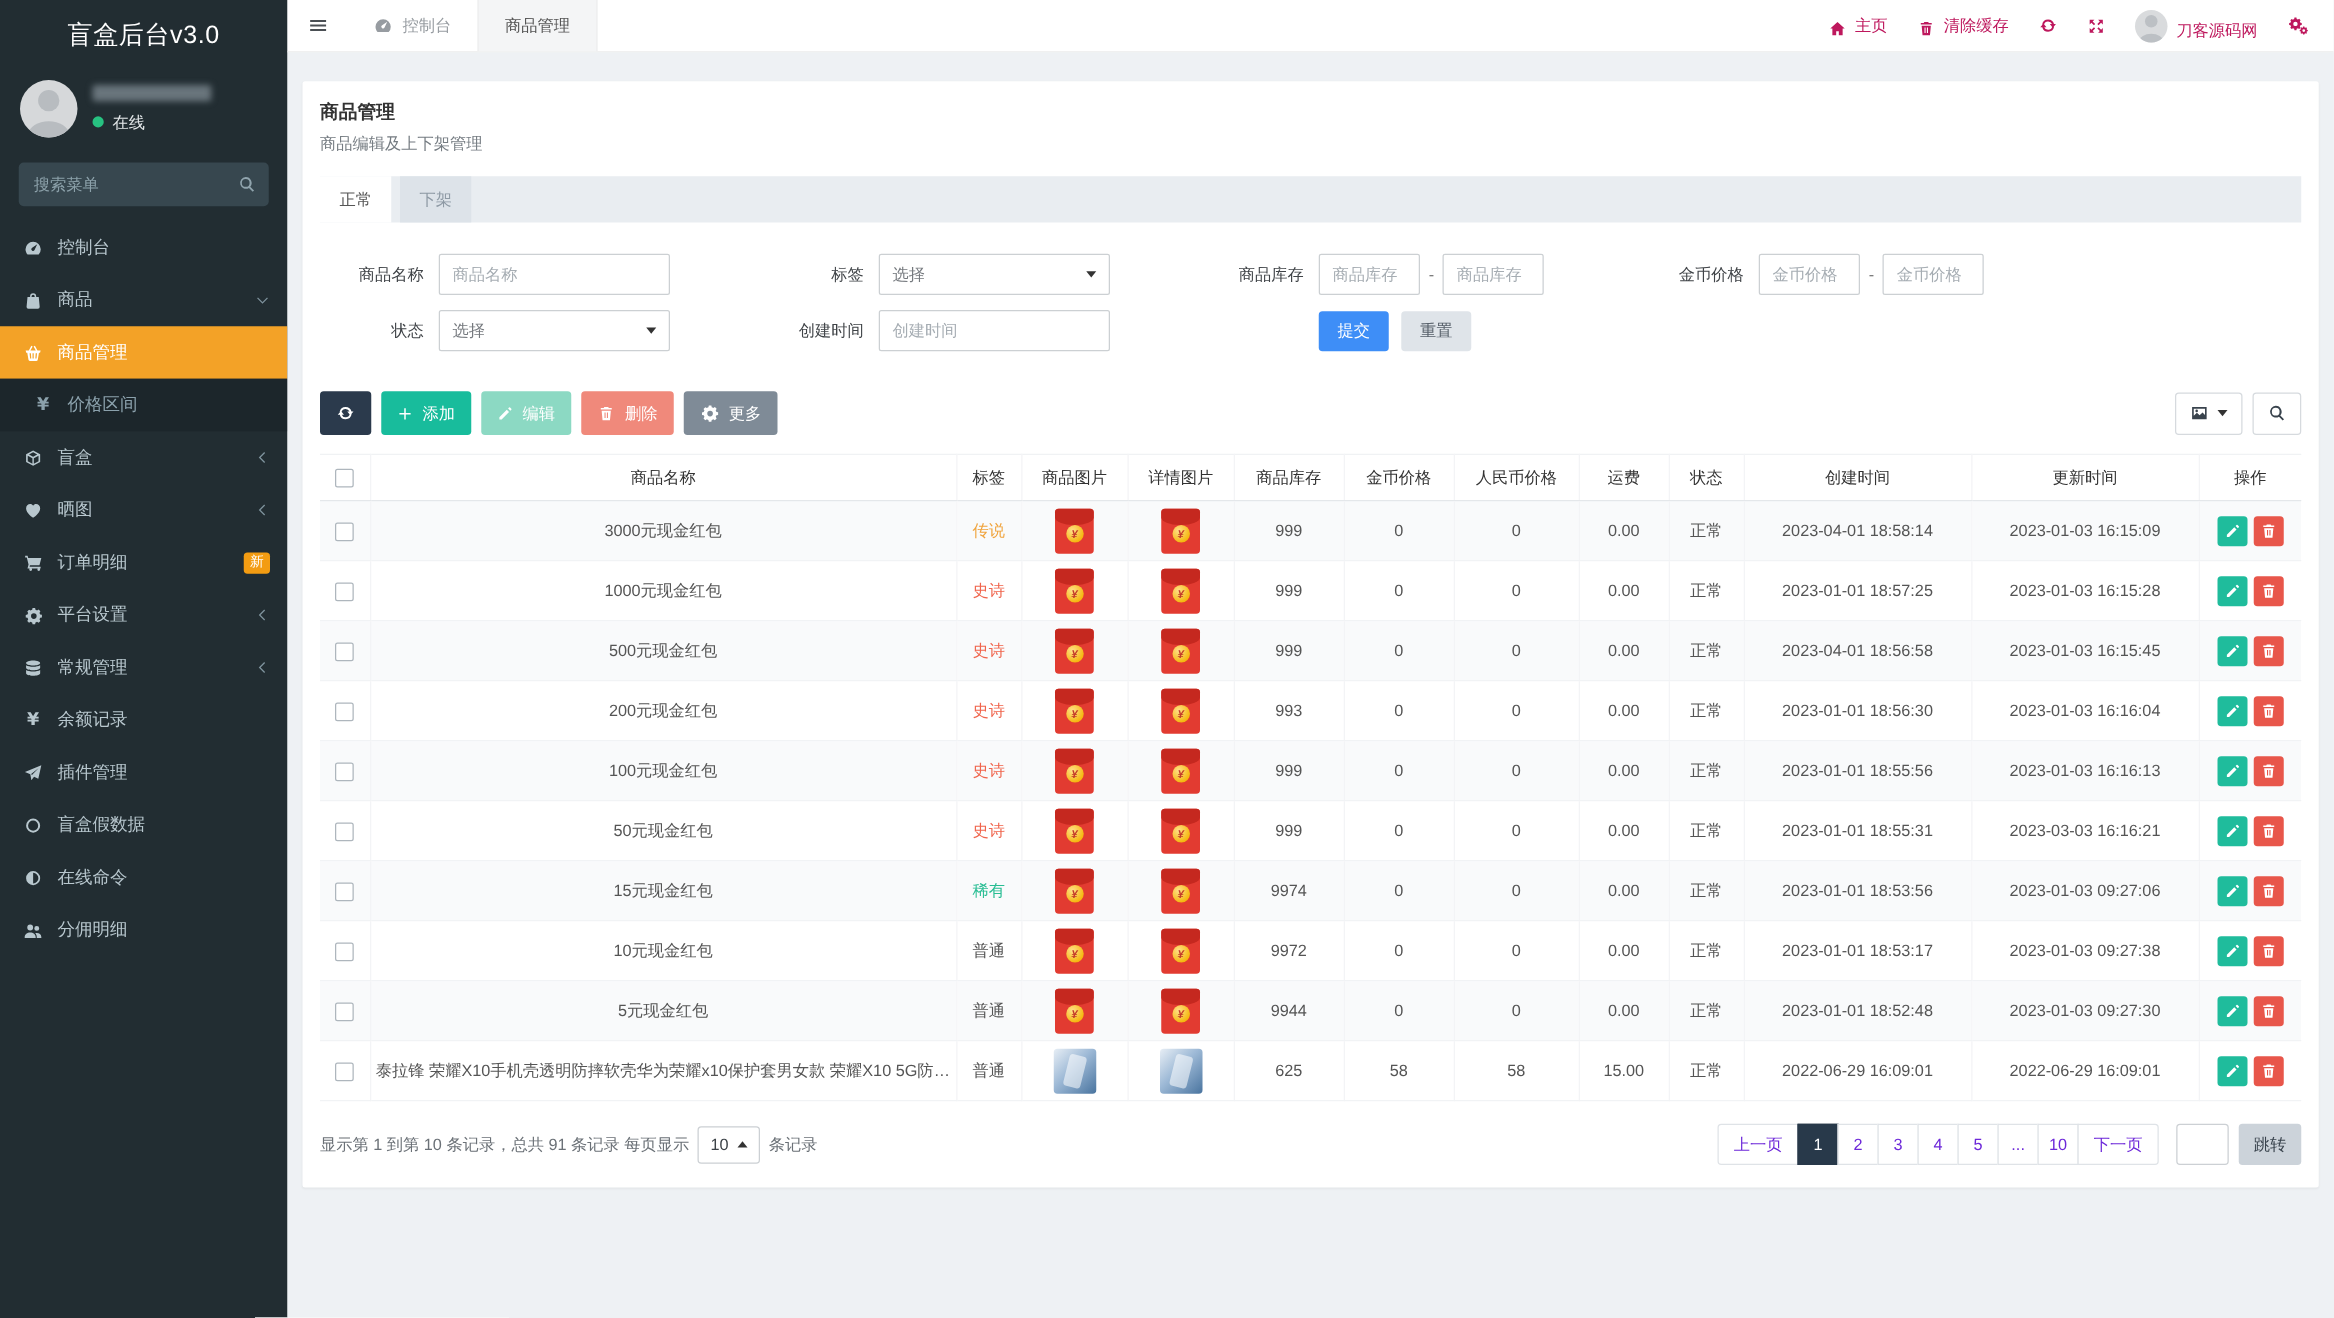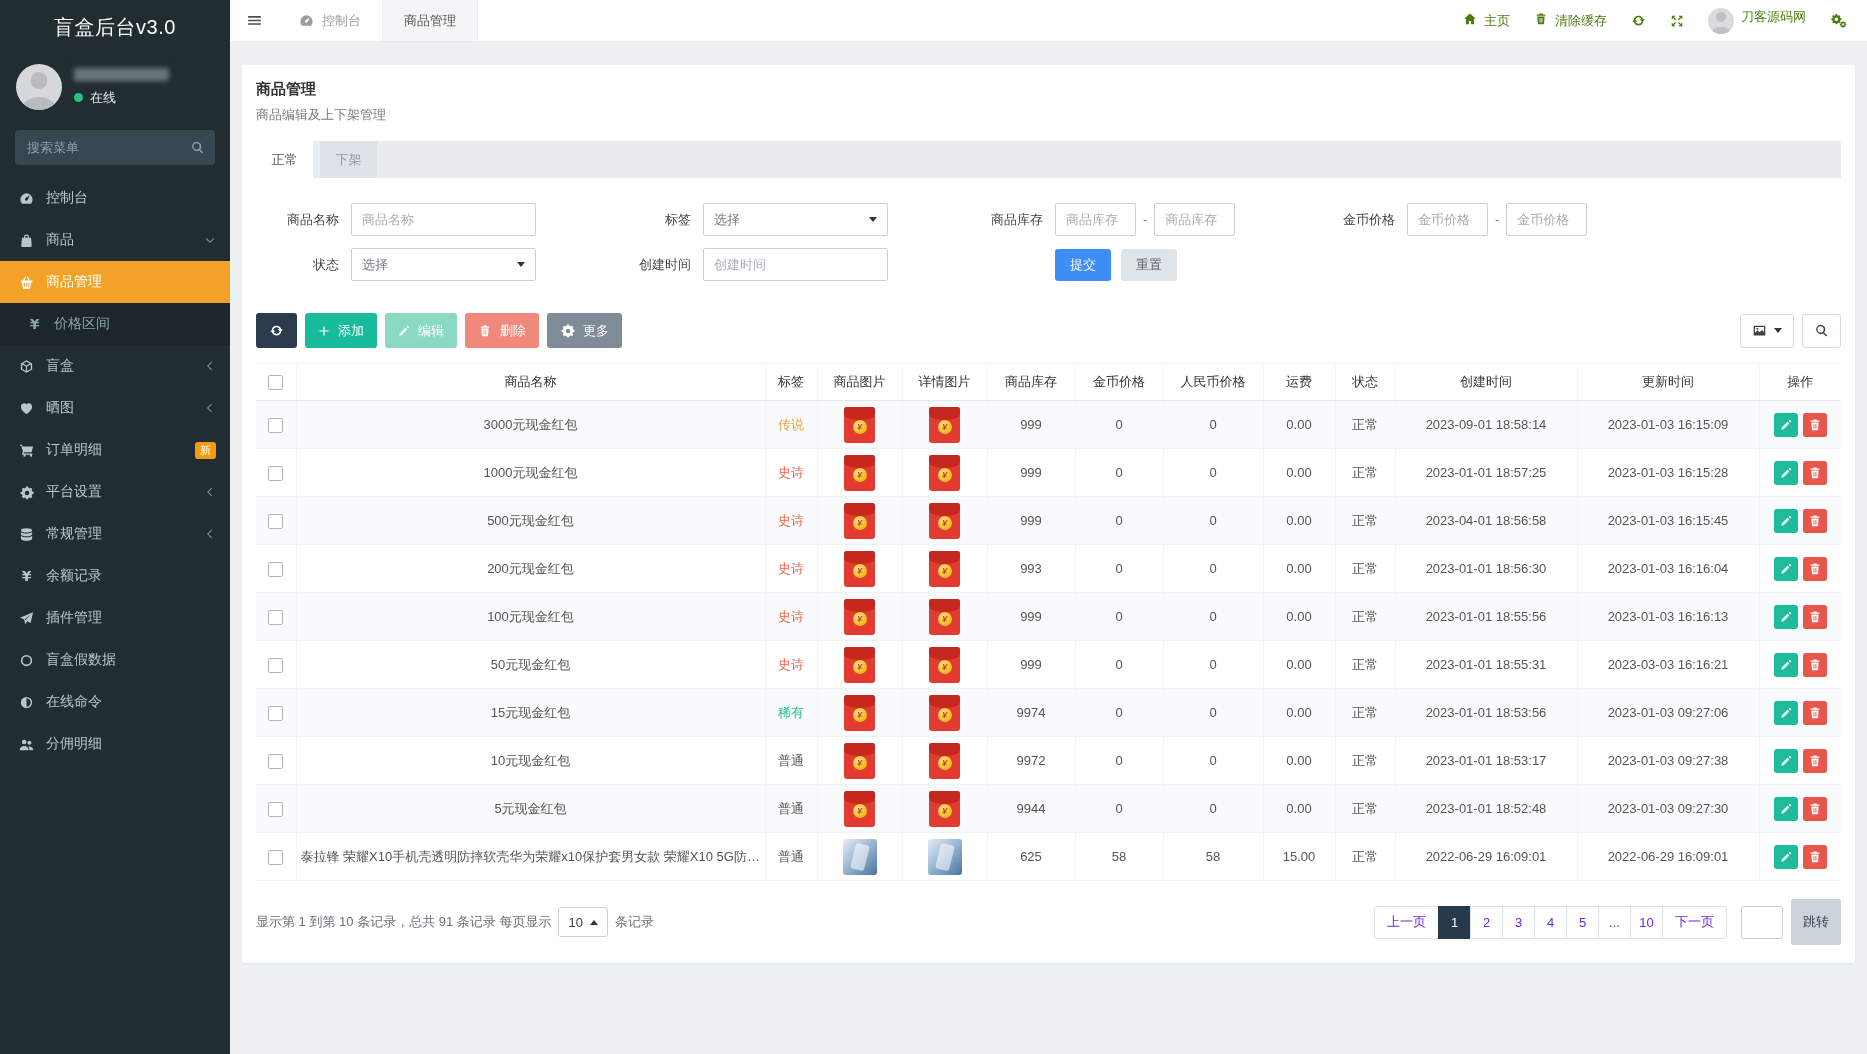--- a/index.html
+++ b/index.html
@@ -30,21 +30,21 @@
 .badge-new { margin-left:auto; background:#f39c12; color:#fff; font-size:11px; line-height:1; padding:3px 5px; border-radius:3px; }
 .yen-glyph { font-size:14px; font-weight:bold; font-family:"DejaVu Sans",sans-serif; }
 
 
 .main { flex:1; display:flex; flex-direction:column; min-width:0; }
 .navbar { height:42px; background:#fff; display:flex; align-items:stretch; border-bottom:1px solid #ececec; flex:none; }
 .hamburger { width:48px; display:flex; align-items:center; justify-content:center; color:#4a4f54; cursor:pointer; }
 .nav-tab { display:flex; align-items:center; gap:8px; padding:0 21px; font-size:13px; color:#979ca1; cursor:pointer; }
 .nav-tab.active { background:#f4f5f6; color:#555; border-left:1px solid #ededee; border-right:1px solid #ededee; }
 .nav-right { margin-left:auto; display:flex; align-items:center; gap:24px; padding-right:20px; color:#5c6166; }
-.nav-item { display:flex; align-items:flex-start; gap:7px; color:#4d7c0f; font-size:13px; cursor:pointer; }
+.nav-item { display:flex; align-items:flex-end; gap:7px; color:#be185d; font-size:13px; cursor:pointer; }
 .nav-avatar { width:26px; height:26px; border-radius:50%; background:#d9dbdd; position:relative; overflow:hidden; flex:none; }
 .nav-avatar::before { content:""; position:absolute; top:4px; left:50%; transform:translateX(-50%); width:10px; height:10px; border-radius:50%; background:#bcc0c4; }
 .nav-avatar::after { content:""; position:absolute; bottom:-5px; left:50%; transform:translateX(-50%); width:19px; height:12px; border-radius:50% 50% 0 0; background:#bcc0c4; }
 
 
 .content { flex:1; padding:23px 12px 0; background:#eef1f4; overflow:hidden; }
 .panel { background:#fff; border-radius:2px; box-shadow:0 1px 2px rgba(0,0,0,.05); padding:15px 14px 18px; min-height:880px; }
 .page-title { font-size:15px; font-weight:bold; color:#333; }
 .page-sub { font-size:13px; color:#757c82; margin-top:7px; }
 .status-tabs { display:flex; margin-top:17px; background:#e9edf1; height:37px; }
@@ -104,21 +104,21 @@
 .pager-left { display:flex; align-items:center; gap:7px; }
 .psize { border:1px solid #ccd0d4; border-radius:3px; height:30px; padding:0 9px; display:flex; align-items:center; gap:7px; color:#3d4348; cursor:pointer; background:#fff; }
 .pager-right { margin-left:auto; display:flex; align-items:center; }
 .pages { display:flex; }
 .pbtn { min-width:33px; height:33px; padding:0 12px; display:flex; align-items:center; justify-content:center; background:#fff; border:1px solid #dfe3e7; color:#6d28d9; font-size:13px; margin-left:-1px; cursor:pointer; }
 .pbtn.first { border-radius:3px 0 0 3px; margin-left:0; }
 .pbtn.last { border-radius:0 3px 3px 0; }
 .pbtn.num { padding:0; }
 .pbtn.active { background:#28394a; border-color:#28394a; color:#fff; }
 .jump-input { width:42px; height:33px; border:1px solid #ccd0d4; border-radius:3px; margin-left:14px; outline:none; padding:0 6px; }
-.jump-btn { height:46px; padding:0 12px; background:#ccd3da; border:none; border-radius:3px; margin-left:8px; color:#39434d; font-size:13px; cursor:pointer; }
+.jump-btn { height:33px; padding:0 12px; background:#ccd3da; border:none; border-radius:3px; margin-left:8px; color:#39434d; font-size:13px; cursor:pointer; }
 .icn { display:inline-flex; align-items:center; justify-content:center; }
 .icn svg { display:block; }
 </style>
 </head>
 <body>
 
 <div class="app">
 
   <aside class="sidebar">
     <div class="logo">盲盒后台v3.0</div>
@@ -502,21 +502,21 @@
                 <td>
                   <span class="env">
                     <i class="coin">¥</i>
                   </span>
                 </td>
                 <td>999</td>
                 <td>0</td>
                 <td>0</td>
                 <td>0.00</td>
                 <td>正常</td>
-                <td>2023-09-01 18:58:14</td>
+                <td>2023-04-01 18:58:14</td>
                 <td>2023-01-03 16:15:09</td>
                 <td>
                   <span class="ops">
                     <button class="op edit">
                       <span class="icn">
                         <svg width="12" height="12" viewBox="0 0 16 16" fill="currentColor" xmlns="http://www.w3.org/2000/svg">
                           <path d="M2 11.6 9.9 3.7l2.4 2.4L4.4 14H2v-2.4zM13.7 4.7l-2.4-2.4 1-1a.8.8 0 0 1 1.1 0l1.3 1.3a.8.8 0 0 1 0 1.1l-1 1z"></path>
                         </svg>
                       </span>
                     </button>

